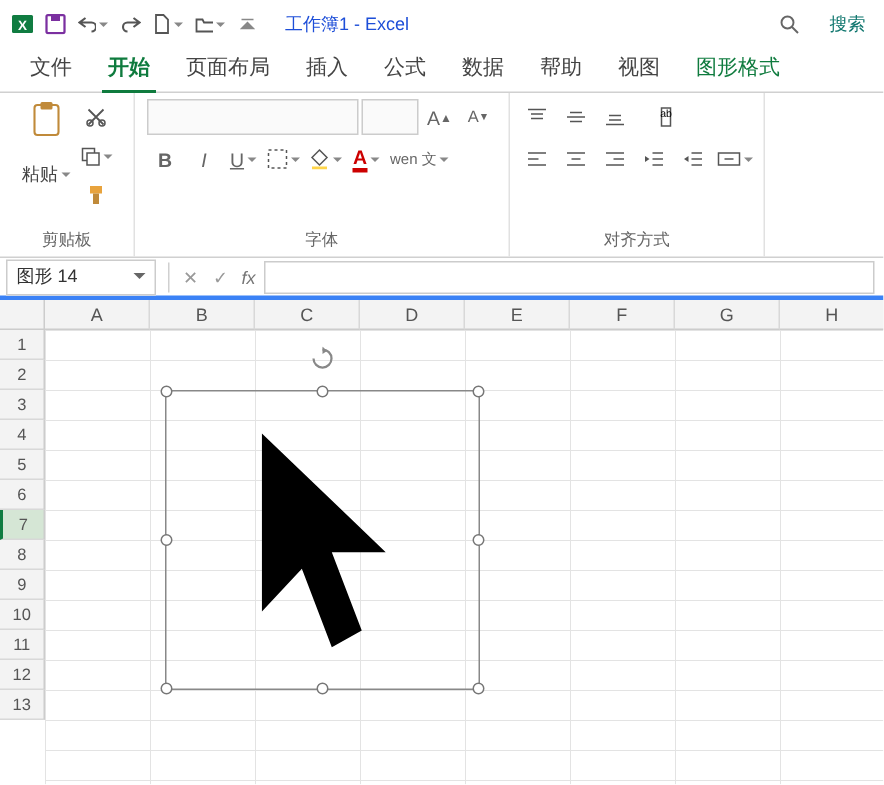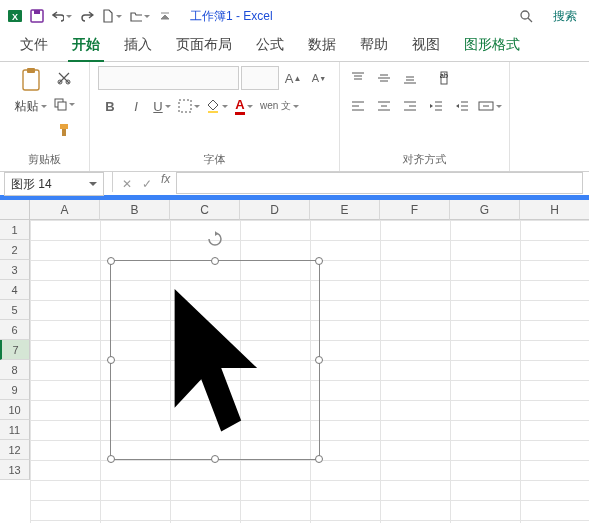--- a/index.html
+++ b/index.html
@@ -12,25 +12,25 @@
 .tab{padding:6px 10px 7px;font-size:14px;color:#444;cursor:pointer;position:relative}
 .tab.active{color:#0f7b3e;font-weight:600}
 .tab.active::after{content:"";position:absolute;left:6px;right:6px;bottom:-1px;height:2px;background:#0f7b3e}
 .tab.context{color:#0f7b3e}
 .ribbon{height:110px;display:flex;background:#fff;border-bottom:1px solid #d0d0d0}
 .group{border-right:1px solid #e1e1e1;padding:4px 8px 2px;display:flex;flex-direction:column;justify-content:space-between;align-items:center}
 .group-label{font-size:11px;color:#666;padding:2px 0}
 .rbtn{min-width:24px;height:24px;display:inline-flex;align-items:center;justify-content:center;color:#666;padding:0 2px;font-size:13px}
 .rbtn.drop::after{content:"";border:3px solid transparent;border-top-color:#888;margin-left:2px;margin-top:3px}
 .clip-top{display:flex;gap:2px}
-.clip-left{display:flex;flex-direction:column;align-items:center;gap:0}
+.clip-left{display:flex;flex-direction:column;align-items:center;gap:10px}
 .paste-icon{width:28px;height:28px}
 .font-row{display:flex;gap:2px;align-items:center}
 .font-combo{border:1px solid #ccc;background:#fafafa;height:24px;display:flex;align-items:center;padding:0 4px;color:#888}
-.namebar{height:28px;border-bottom:5px solid #3b82f6;display:flex;background:#fff}
+.namebar{height:28px;border-bottom:3px solid #3b82f6;display:flex;align-items:center;background:#fff}
 .namebox{width:100px;height:24px;border:1px solid #ccc;margin:0 4px;display:flex;align-items:center;padding:0 6px;font-size:12px;justify-content:space-between;background:#fff}
 .namebox .dd{border:4px solid transparent;border-top-color:#666;margin-top:3px}
 .fx-sep{width:1px;height:20px;background:#d0d0d0;margin:0 4px}
 .fx-btn{width:20px;display:flex;align-items:center;justify-content:center;color:#999}
 .fx-label{font-style:italic;color:#777;margin:0 4px;font-size:12px}
 .formula-input{flex:1;height:22px;border:1px solid #ccc;margin:0 6px 0 2px;background:#fff}
 .sheet{position:relative;height:calc(523px - 32px - 30px - 110px - 28px);overflow:hidden}
 .corner{position:absolute;left:0;top:0;width:30px;height:20px;background:#f3f3f3;border-right:1px solid #ccc;border-bottom:1px solid #ccc}
 .col-headers{position:absolute;left:30px;top:0;right:0;height:20px;display:flex}
 .ch{flex:0 0 70px;background:#f3f3f3;border-right:1px solid #d8d8d8;border-bottom:1px solid #ccc;text-align:center;font-size:12px;color:#555;line-height:20px}
@@ -93,22 +93,22 @@
         <circle cx="6" cy="6" r="4" fill="none" stroke="#666" stroke-width="1.3"></circle>
         <line x1="9" y1="9" x2="13" y2="13" stroke="#666" stroke-width="1.3"></line>
       </svg>
     <span>搜索</span>
   </div>
 </div>
 
 <div class="tabs">
   <div class="tab">文件</div>
   <div class="tab active">开始</div>
+  <div class="tab">页面布局</div>
   <div class="tab">插入</div>
-  <div class="tab">页面布局</div>
   <div class="tab">公式</div>
   <div class="tab">数据</div>
   <div class="tab">帮助</div>
   <div class="tab">视图</div>
   <div class="tab context">图形格式</div>
 </div>
 
 <div class="ribbon">
   <div class="group" style="width:90px">
     <div class="clip-top">

